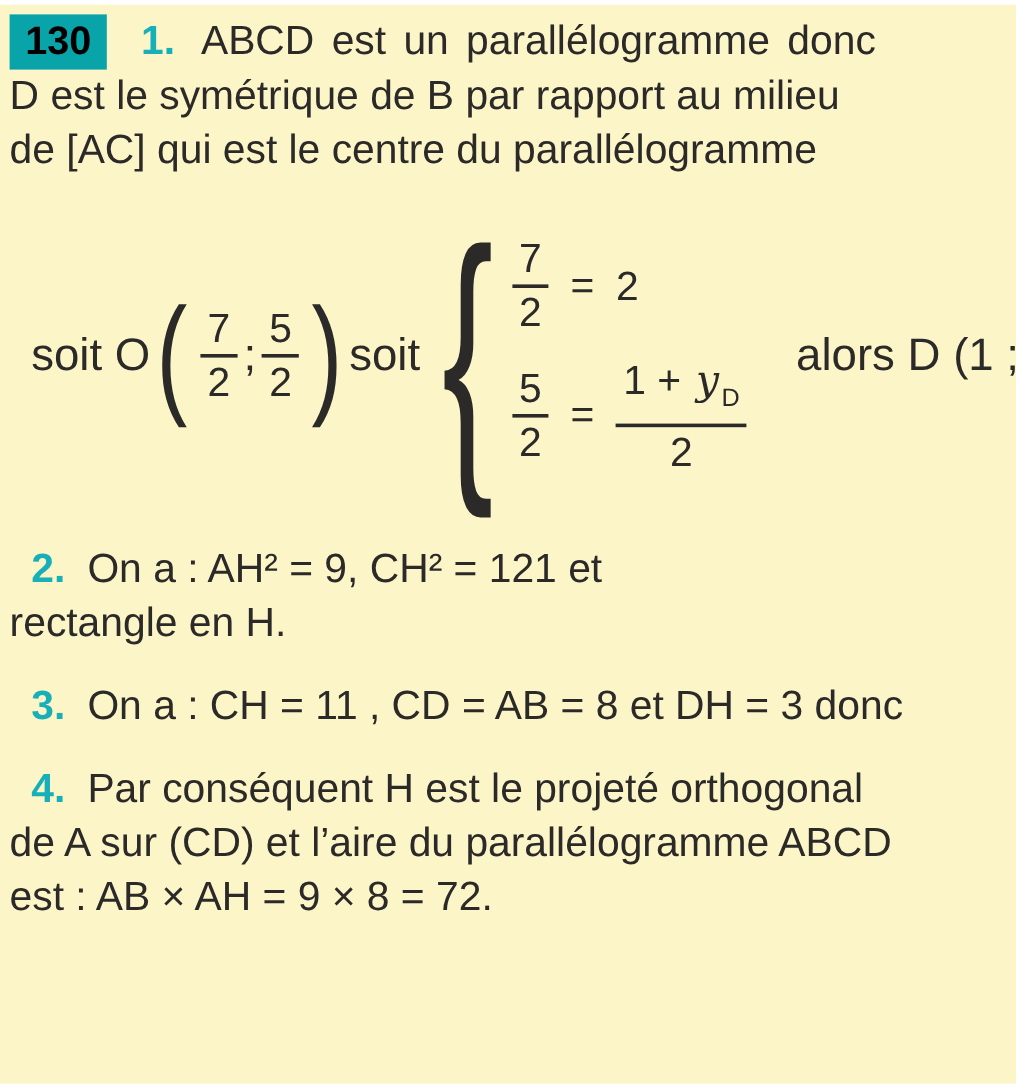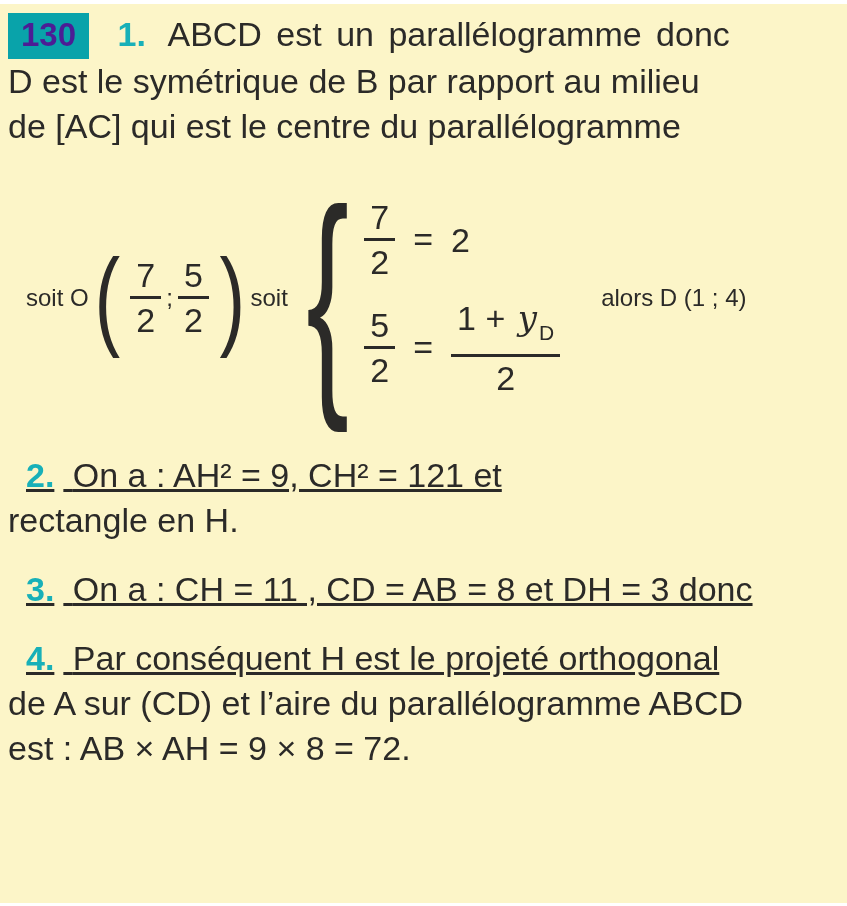--- a/index.html
+++ b/index.html
@@ -13,27 +13,27 @@
     position: absolute;
     top: 4px; bottom: 3px; left: 0; right: 0;
     background: var(--bg, #FCF5C8);
     color: var(--text, #2B2A28);
     box-sizing: border-box;
     padding: 8px 6px 0 8px;
     font-size: 34px;
     line-height: 45px;
   }
   .line { display: block; }
-  .indent { padding-left: 18px; text-decoration: underline; }
+  .indent { padding-left: 18px; }
   .para { margin: 0 0 24px 0; }
 
   .badge {
     display: inline-block;
     background: var(--badge, #09A3AA);
-    color: #4c1d95;
+    color: #000000;
     font-weight: 700;
     font-size: 33px;
     line-height: 44px;
     padding: 0 13px 2px 13px;
     margin-right: 14px;
     vertical-align: baseline;
   }
   .plabel {
     color: var(--accent, #18B0B8);
     font-weight: 700;
@@ -42,21 +42,21 @@
   .spread { word-spacing: 5px; }
 
   
   .mathrow {
     display: flex;
     align-items: center;
     height: 256px;
     padding-left: 18px;
     margin: 20px 0 28px 0;
   }
-  .mtext { font-size: 24px; white-space: pre; }
+  .mtext { font-size: 38px; white-space: pre; }
   .frac {
     display: inline-flex;
     flex-direction: column;
     align-items: center;
     margin: 0 5px;
     line-height: 40px;
   }
   .frac .num {
     padding: 0 6px 1px 6px;
     border-bottom: 3px solid var(--text, #2B2A28);

